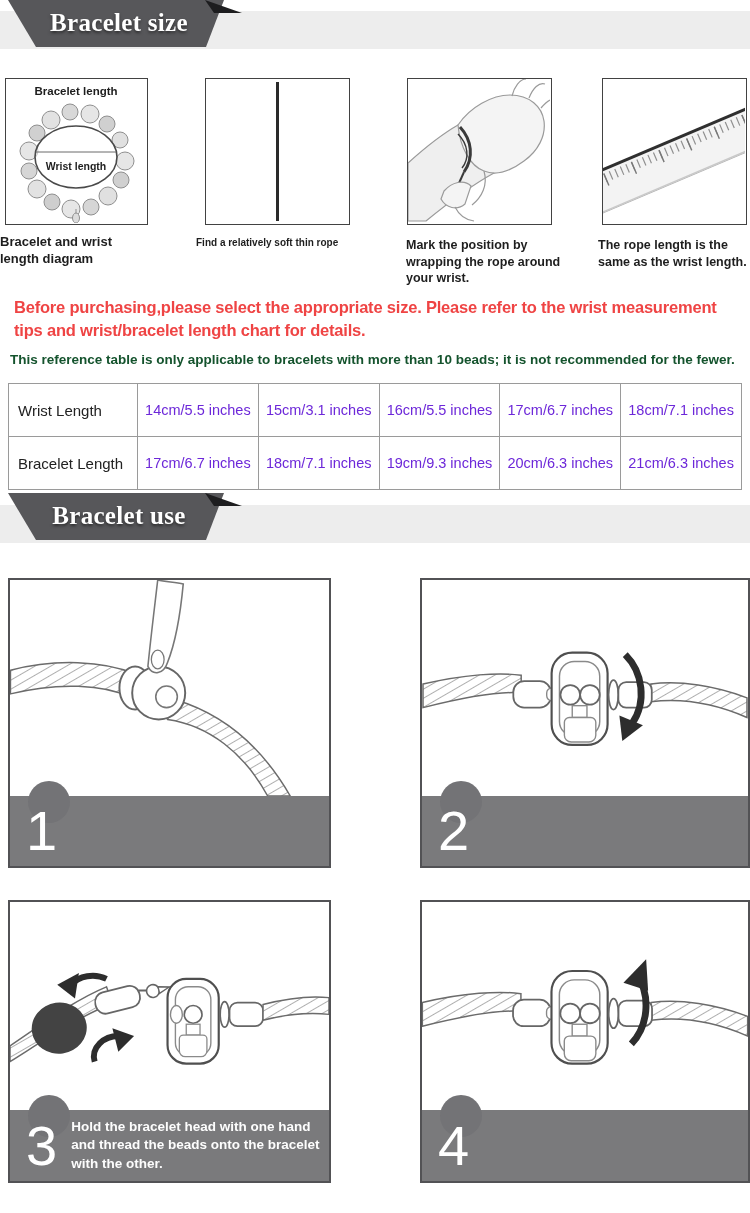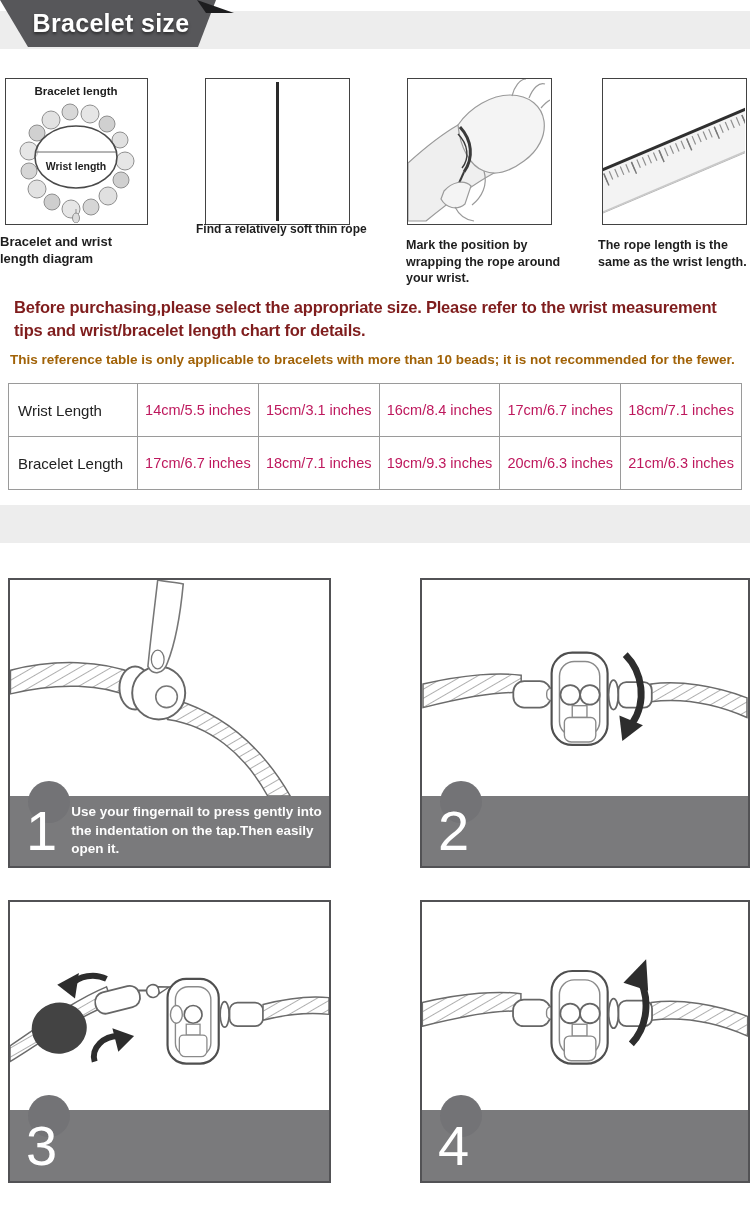--- a/index.html
+++ b/index.html
@@ -1,32 +1,32 @@
 <!DOCTYPE html>
 <html><head>
 <meta charset="utf-8">
 <style>
   html,body{margin:0;padding:0;background:#fff;}
   .page{position:relative;width:750px;height:1213px;background:#ffffff;overflow:hidden;
         font-family:"Liberation Sans",sans-serif;color:#1c1c1c;}
   .band{position:absolute;left:0;width:750px;height:38px;background:#ededed;}
-  .banner{position:absolute;left:0;width:240px;height:52px;}
+  .banner{position:absolute;left:8px;width:240px;height:52px;font-family:Liberation Serif, serif;}
   .banner svg{position:absolute;left:0;top:0;}
   .banner-title{position:absolute;left:16px;top:0;width:190px;height:46px;display:flex;align-items:center;
     justify-content:center;color:#ffffff;font-size:25px;font-weight:bold;letter-spacing:.3px;
     text-shadow:0 2px 3px rgba(0,0,0,.5);}
   .photo-box{position:absolute;top:78px;height:147px;border:1.5px solid #424242;background:#fff;box-sizing:border-box;}
   .cap{position:absolute;font-size:13px;font-weight:bold;color:#1e1e1e;line-height:1.32;}
   .cap.center{text-align:left;}
   .note-bold{position:absolute;left:14px;top:296px;width:732px;font-size:16.5px;font-weight:bold;
-    color:#7f1d1d;line-height:1.38;letter-spacing:-0.2px;}
+    color:#ef4444;line-height:1.38;letter-spacing:-0.2px;}
   .note-red{position:absolute;left:10px;top:352px;width:740px;font-size:13.5px;font-weight:bold;
-    color:#a16207;white-space:nowrap;}
+    color:#14532d;white-space:nowrap;}
   table.size{position:absolute;left:8px;top:383px;width:734px;border-collapse:collapse;table-layout:fixed;}
-  table.size td{border:1.5px solid #9a9a9a;height:50px;font-size:14.5px;color:#be185d;background:#fff;}
+  table.size td{border:1.5px solid #9a9a9a;height:50px;font-size:14.5px;color:#6d28d9;background:#fff;}
   table.size td.lbl{width:118px;padding-left:9px;font-size:15px;color:#222;}
   table.size td.val{text-align:center;}
   .step-panel{position:absolute;border:2px solid #525255;background:#fff;box-sizing:border-box;}
   .step-illus{position:absolute;left:0;top:0;right:0;overflow:hidden;}
   .step-bar{position:absolute;left:0;right:0;bottom:0;background:#7a7a7c;display:flex;align-items:center;}
   .bump{position:absolute;width:42px;height:42px;border-radius:50%;background:#737376;top:-15px;left:18px;}
   .step-num{position:relative;z-index:2;color:#fff;font-size:56px;font-weight:400;line-height:1;
     margin-left:16px;flex:0 0 auto;}
   .step-cap{position:relative;z-index:2;color:#fdfdfd;font-size:13.5px;font-weight:600;line-height:1.38;
     margin-left:14px;width:252px;}
@@ -99,49 +99,56 @@
         <rect x="-34" y="62" width="248" height="40" fill="#f3f3f3" stroke="#b5b5b5" stroke-width="1"></rect>
         <line x1="-34" y1="62" x2="214" y2="62" stroke="#2f2f2f" stroke-width="3"></line>
         <line x1="-30" y1="70.5" x2="212" y2="70.5" stroke="#909090" stroke-width="9" stroke-dasharray="1.2 4.8"></line>
         <line x1="-30" y1="72.5" x2="212" y2="72.5" stroke="#777" stroke-width="13" stroke-dasharray="1.4 28.6"></line>
         <line x1="-34" y1="101" x2="214" y2="101" stroke="#c9c9c9" stroke-width="1.5"></line>
       </g>
     </svg>
   </div>
 
   <div class="cap center" style="left:0;top:233px;width:153px">Bracelet and wrist length diagram</div>
-  <div class="cap" style="left:196px;top:222px;width:185px;font-size:12px">Find a relatively soft thin rope</div>
+  <div class="cap" style="left:196px;top:236px;width:185px;font-size:10px">Find a relatively soft thin rope</div>
   <div class="cap" style="left:598px;top:237px;width:152px;font-size:12.5px">The rope length is the same as the wrist length.</div>
   <div class="cap" style="left:406px;top:237px;width:162px;font-size:12.5px">Mark the position by wrapping the rope around your wrist.</div>
 
   <div class="note-bold">Before purchasing,please select the appropriate size. Please refer to the wrist measurement tips and wrist/bracelet length chart for details.</div>
   <div class="note-red">This reference table is only applicable to bracelets with more than 10 beads; it is not recommended for the fewer.</div>
 
   <table class="size">
     <tbody>
         <tr>
       <td class="lbl">Wrist Length</td>
       <td class="val">14cm/5.5 inches</td>
       <td class="val">15cm/3.1 inches</td>
-      <td class="val">16cm/8.4 inches</td>
+      <td class="val">16cm/5.5 inches</td>
       <td class="val">17cm/6.7 inches</td>
       <td class="val">18cm/7.1 inches</td>
     </tr>
     <tr>
       <td class="lbl">Bracelet Length</td>
       <td class="val">17cm/6.7 inches</td>
       <td class="val">18cm/7.1 inches</td>
       <td class="val">19cm/9.3 inches</td>
       <td class="val">20cm/6.3 inches</td>
       <td class="val">21cm/6.3 inches</td>
     </tr>
   </tbody>
     </table>
 
   <div class="band" style="top:505px"></div>
+  <div class="banner" style="top:493px">
+    <svg width="240" height="48" viewBox="0 0 240 48">
+      <polygon points="0,0 216,0 198,47 28,47" fill="#57575a"></polygon>
+      <polygon points="197,0 234,13 206,13" fill="#1d1d1f"></polygon>
+    </svg>
+    <div class="banner-title">Bracelet use</div>
+  </div>
 
   <div class="step-panel" style="left:8px;top:578px;width:323px;height:290px">
     <div class="step-illus" style="height:216px">
       <svg width="319" height="216" viewBox="0 0 324 220">
         <defs>
           <pattern id="ha" width="8" height="8" patternUnits="userSpaceOnUse" patternTransform="rotate(60)">
             <rect width="8" height="8" fill="#ffffff"></rect>
               <line x1="0" y1="0" x2="0" y2="8" stroke="#9a9a9a" stroke-width="1.6"></line>
           </pattern>
         </defs>
@@ -150,21 +157,20 @@
         <ellipse cx="127" cy="110" rx="16" ry="22" fill="#fff" stroke="#666" stroke-width="2"></ellipse>
         <circle cx="151" cy="115" r="27" fill="#fff" stroke="#666" stroke-width="2"></circle>
         <circle cx="159" cy="119" r="11" fill="#fff" stroke="#777" stroke-width="1.6"></circle>
         <path d="M150,0 C158,2 168,2 176,4 C173,36 168,64 160,84 C156,96 145,98 140,88 C143,58 147,26 150,0 Z" fill="#fff" stroke="#777" stroke-width="1.6"></path>
         <ellipse cx="150" cy="81" rx="6.5" ry="9.5" fill="#fff" stroke="#777" stroke-width="1.3"></ellipse>
       </svg>
     </div>
     <div class="step-bar" style="height:70px">
       <div class="bump"></div>
       <div class="step-num">1</div>
-      <div class="step-cap">Use your fingernail to press gently into the indentation on the tap.Then easily open it.</div>
     </div>
   </div>
 
   <div class="step-panel" style="left:420px;top:578px;width:330px;height:290px">
     <div class="step-illus" style="height:216px">
       <svg width="326" height="216" viewBox="0 0 330 220">
         <defs>
           <pattern id="hb" width="8" height="8" patternUnits="userSpaceOnUse" patternTransform="rotate(60)">
             <rect width="8" height="8" fill="#ffffff"></rect>
               <line x1="0" y1="0" x2="0" y2="8" stroke="#9a9a9a" stroke-width="1.6"></line>
@@ -220,20 +226,21 @@
         <rect x="179" y="124" width="14" height="11" fill="#fff" stroke="#8a8a8a" stroke-width="1.3"></rect>
         <path d="M176,135 h20 a4,4 0 0 1 4,4 v12 a6,6 0 0 1 -6,6 h-16 a6,6 0 0 1 -6,-6 v-12 a4,4 0 0 1 4,-4 Z" fill="#fff" stroke="#8a8a8a" stroke-width="1.3"></path>
         <ellipse cx="218" cy="114" rx="4.5" ry="13" fill="#fff" stroke="#666" stroke-width="1.7"></ellipse>
         <rect x="223" y="102" width="34" height="24" rx="8" fill="#fff" stroke="#666" stroke-width="1.7"></rect>
         <path d="M257,104 C280,98 305,95 324,97 L324,114 C304,112 280,114 257,120 Z" fill="url(#hc)" stroke="#6b6b6b" stroke-width="1.5"></path>
       </svg>
     </div>
     <div class="step-bar" style="height:71px">
       <div class="bump"></div>
       <div class="step-num">3</div>
+      <div class="step-cap">Hold the bracelet head with one hand and thread the beads onto the bracelet with the other.</div>
     </div>
   </div>
 
   <div class="step-panel" style="left:420px;top:900px;width:330px;height:283px">
     <div class="step-illus" style="height:209px">
       <svg width="326" height="209" viewBox="0 0 330 212">
         <defs>
           <pattern id="hd" width="8" height="8" patternUnits="userSpaceOnUse" patternTransform="rotate(60)">
             <rect width="8" height="8" fill="#ffffff"></rect>
               <line x1="0" y1="0" x2="0" y2="8" stroke="#9a9a9a" stroke-width="1.6"></line>

